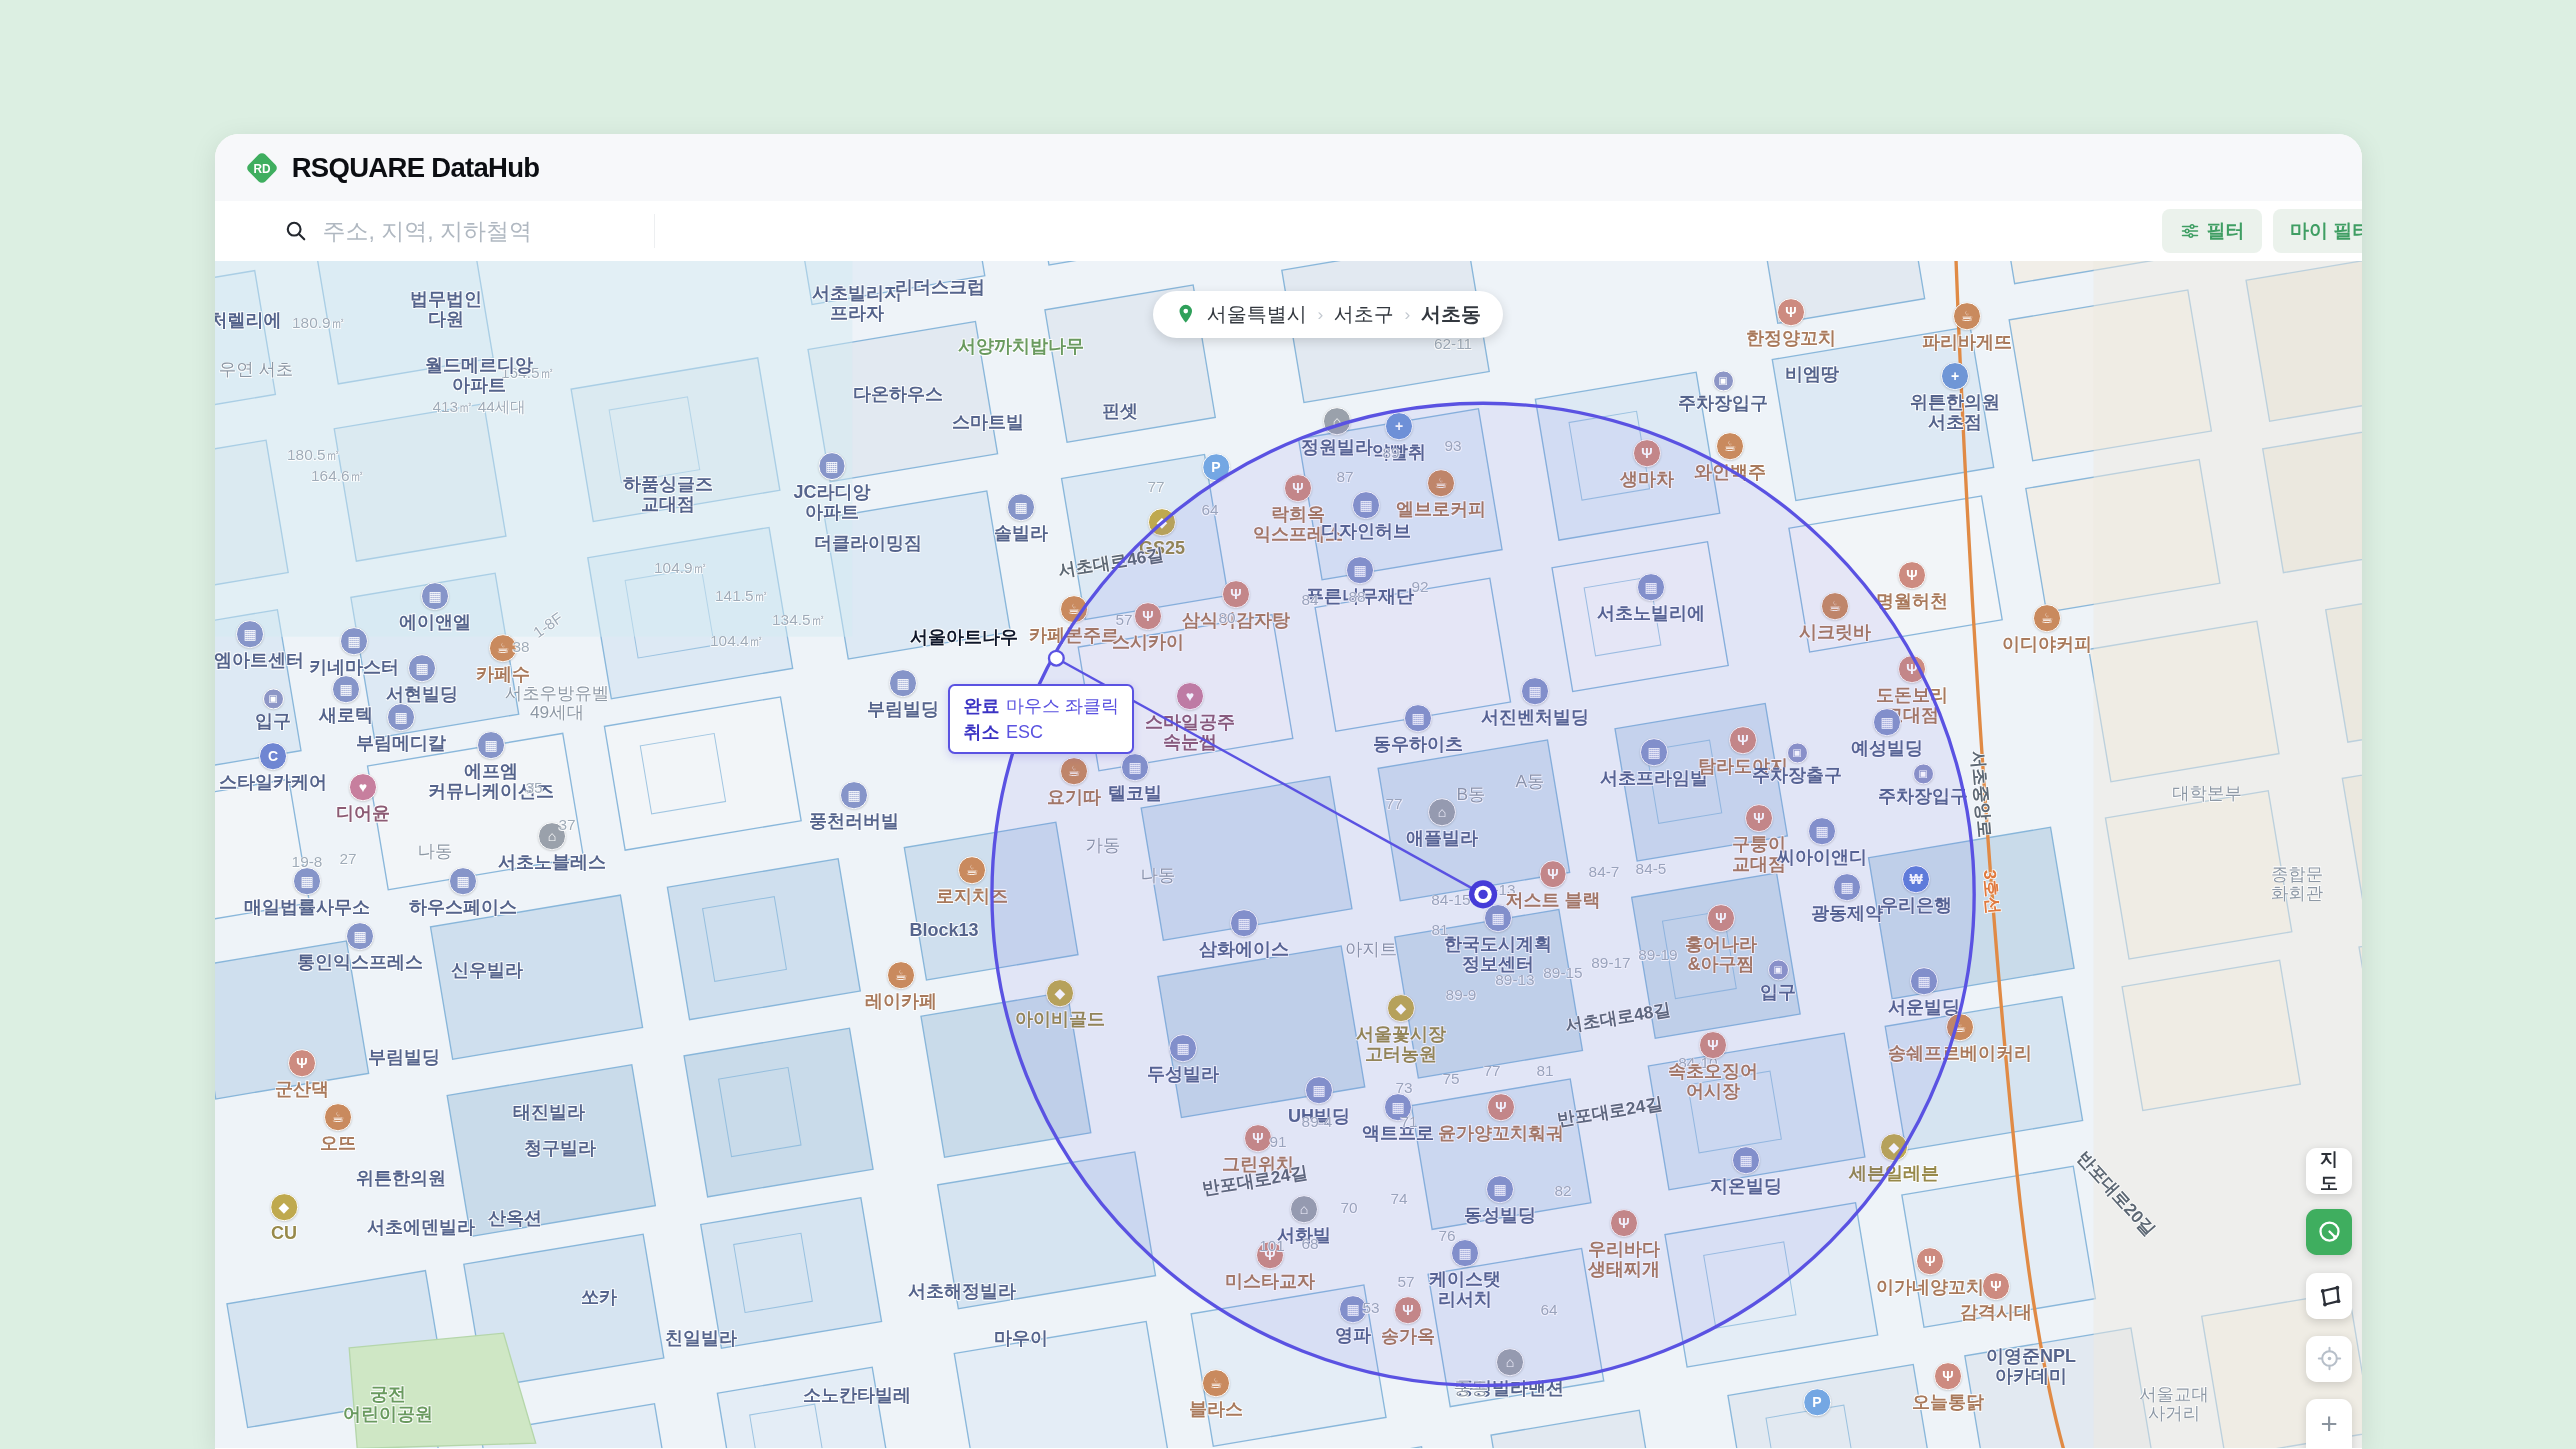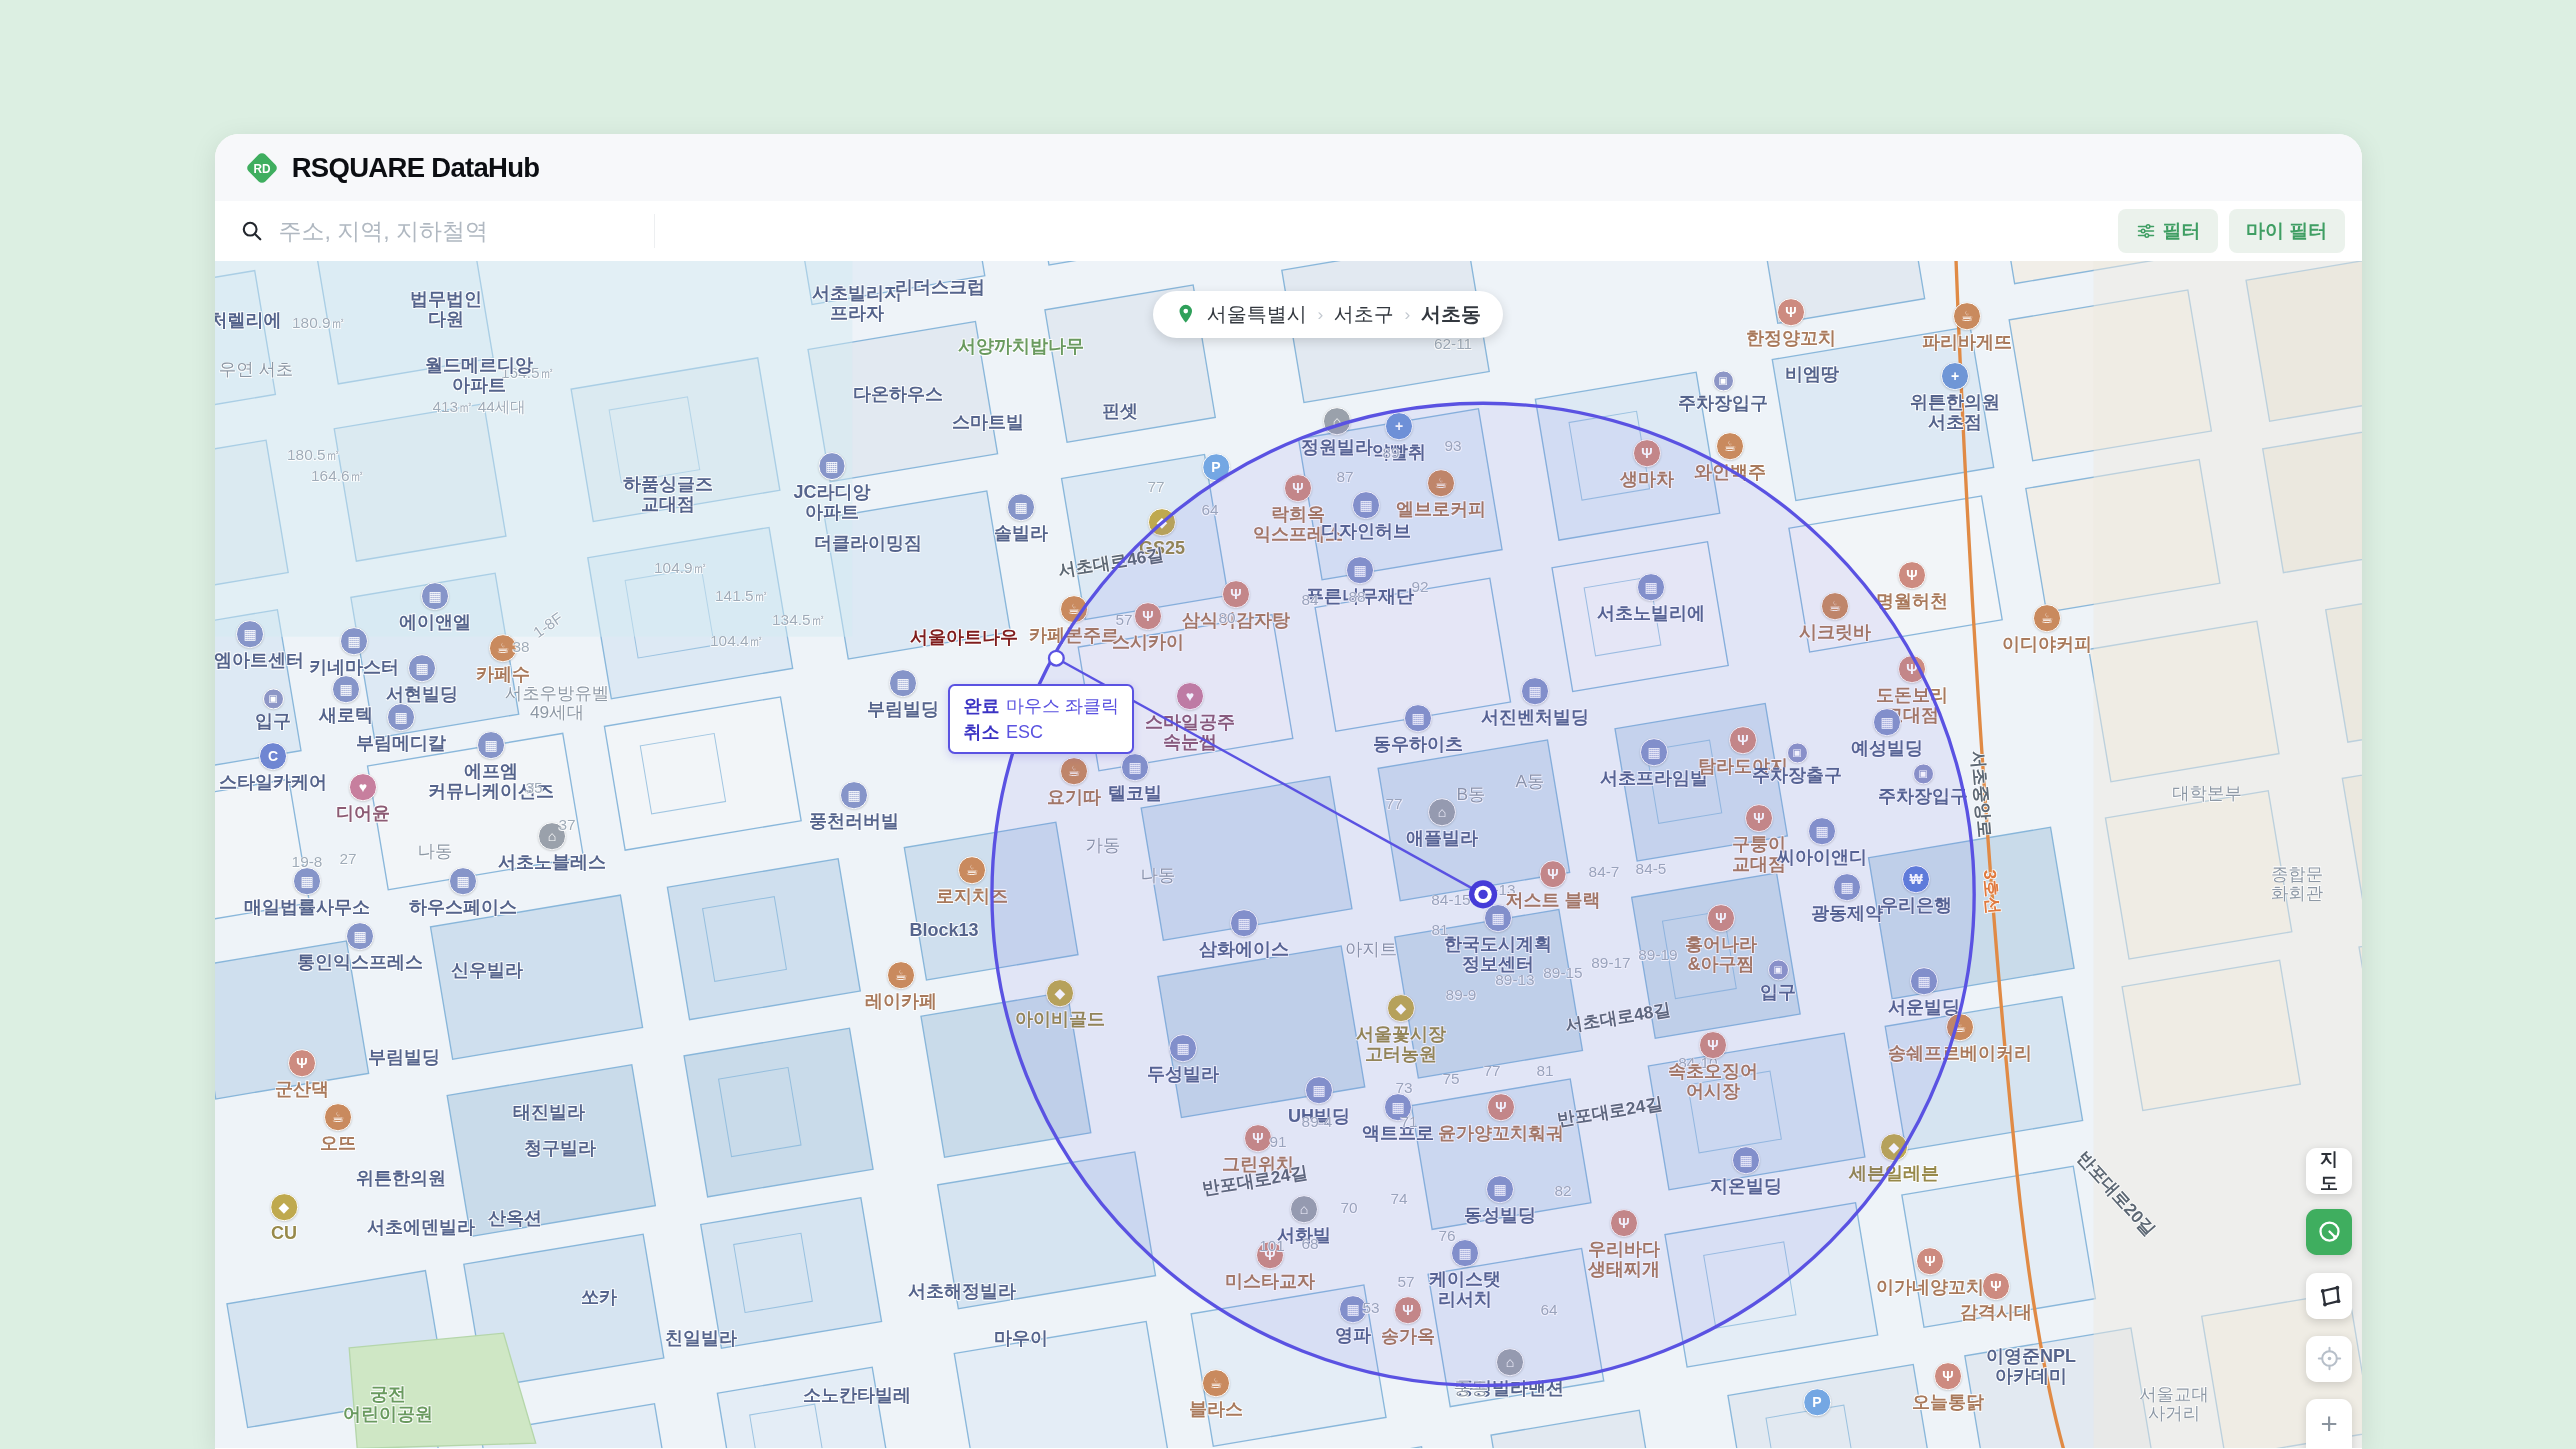--- a/index.html
+++ b/index.html
@@ -20,21 +20,21 @@
   .nav-right{position:absolute;right:19px;top:0;height:100%;display:flex;align-items:center;gap:25.5px;}
   .status-pill{display:flex;align-items:center;gap:8px;background:#3a414e;color:#fff;
                border-radius:670px;padding:6.7px 16px;font-size:17.4px;}
   .status-dot{width:8px;height:8px;border-radius:50%;background:#2ee6a0;}
   .status-ok{color:#2ee6a0;font-weight:700;}
   .icon-btn{display:flex;flex-direction:column;align-items:center;gap:1.3px;cursor:pointer;position:relative;}
   .icon-btn .lbl{font-size:14.8px;color:#2f343c;font-weight:500;}
   .noti-dot{position:absolute;top:-2.7px;right:-6.7px;width:8.7px;height:8.7px;border-radius:50%;background:#e5483f;}
   
   .searchrow{position:absolute;left:0;top:67px;width:100%;height:60px;background:#fff;
-             border-bottom:0.7px solid #e3e7ea;display:flex;align-items:center;}
+             border-bottom:0.7px solid #e3e7ea;display:flex;align-items:center;padding-left:44px;}
   .search-ic{margin-left:24px;}
   .search-input{border:none;outline:none;font-size:23px;color:#23272e;width:362px;margin-left:12px;
                 font-family:inherit;background:transparent;}
   .search-input::placeholder{color:#b0b8c1;}
   .search-divider{position:absolute;left:439px;top:13.4px;height:34px;width:0.7px;background:#edeff1;}
   .filterbtns{position:absolute;right:17.4px;display:flex;gap:10.7px;}
   .fbtn{display:flex;align-items:center;gap:6.7px;background:#ebf2ec;color:#3f9e63;border:none;
         border-radius:8px;padding:9.4px 17.4px;font-size:19px;font-weight:600;cursor:pointer;font-family:inherit;}
   
   .map{position:absolute;left:0;top:127px;width:2147px;height:1187px;background:#eef3f8;overflow:hidden;}
@@ -386,21 +386,21 @@
         </div>
         <div class="lb k-r" style="left: 933px; top: 366px;">
           <span class="poi" style="background: rgb(205, 139, 128);">Ψ</span>
           <span class="txt" style="color: rgb(169, 122, 92);">스시카이</span>
         </div>
         <div class="lb k-r" style="left: 1021px; top: 344px;">
           <span class="poi" style="background: rgb(205, 139, 128);">Ψ</span>
           <span class="txt" style="color: rgb(169, 122, 92);">삼식이감자탕</span>
         </div>
         <div class="lb k-plain" style="left: 749px; top: 376px;">
-          <span class="txt" style="color: #7f1d1d;">서울아트나우</span>
+          <span class="txt" style="color: #0f172a;">서울아트나우</span>
         </div>
         <div class="lb k-r" style="left: 1083px; top: 248px;">
           <span class="poi" style="background: rgb(205, 139, 128);">Ψ</span>
           <span class="txt" style="color: rgb(169, 122, 92);">락희옥
 익스프레스</span>
         </div>
         <div class="lb k-b" style="left: 1151px; top: 255px;">
           <span class="poi" style="background: rgb(134, 149, 201);">▦</span>
           <span class="txt" style="color: rgb(85, 100, 140);">디자인허브</span>
         </div>

